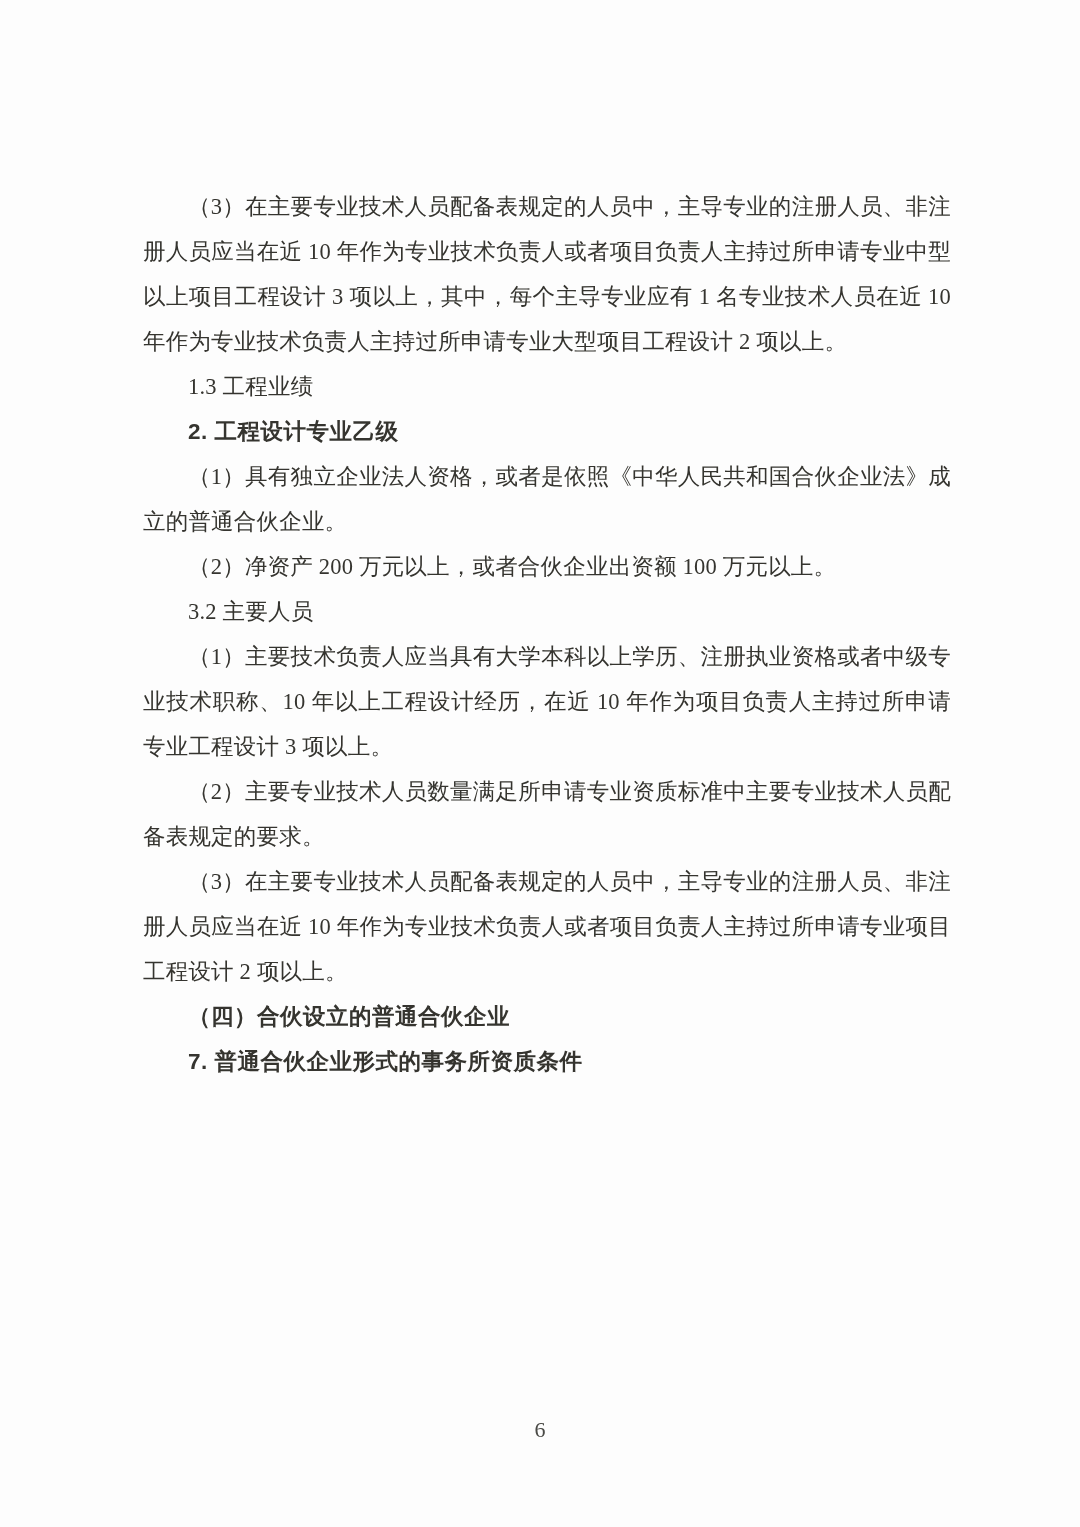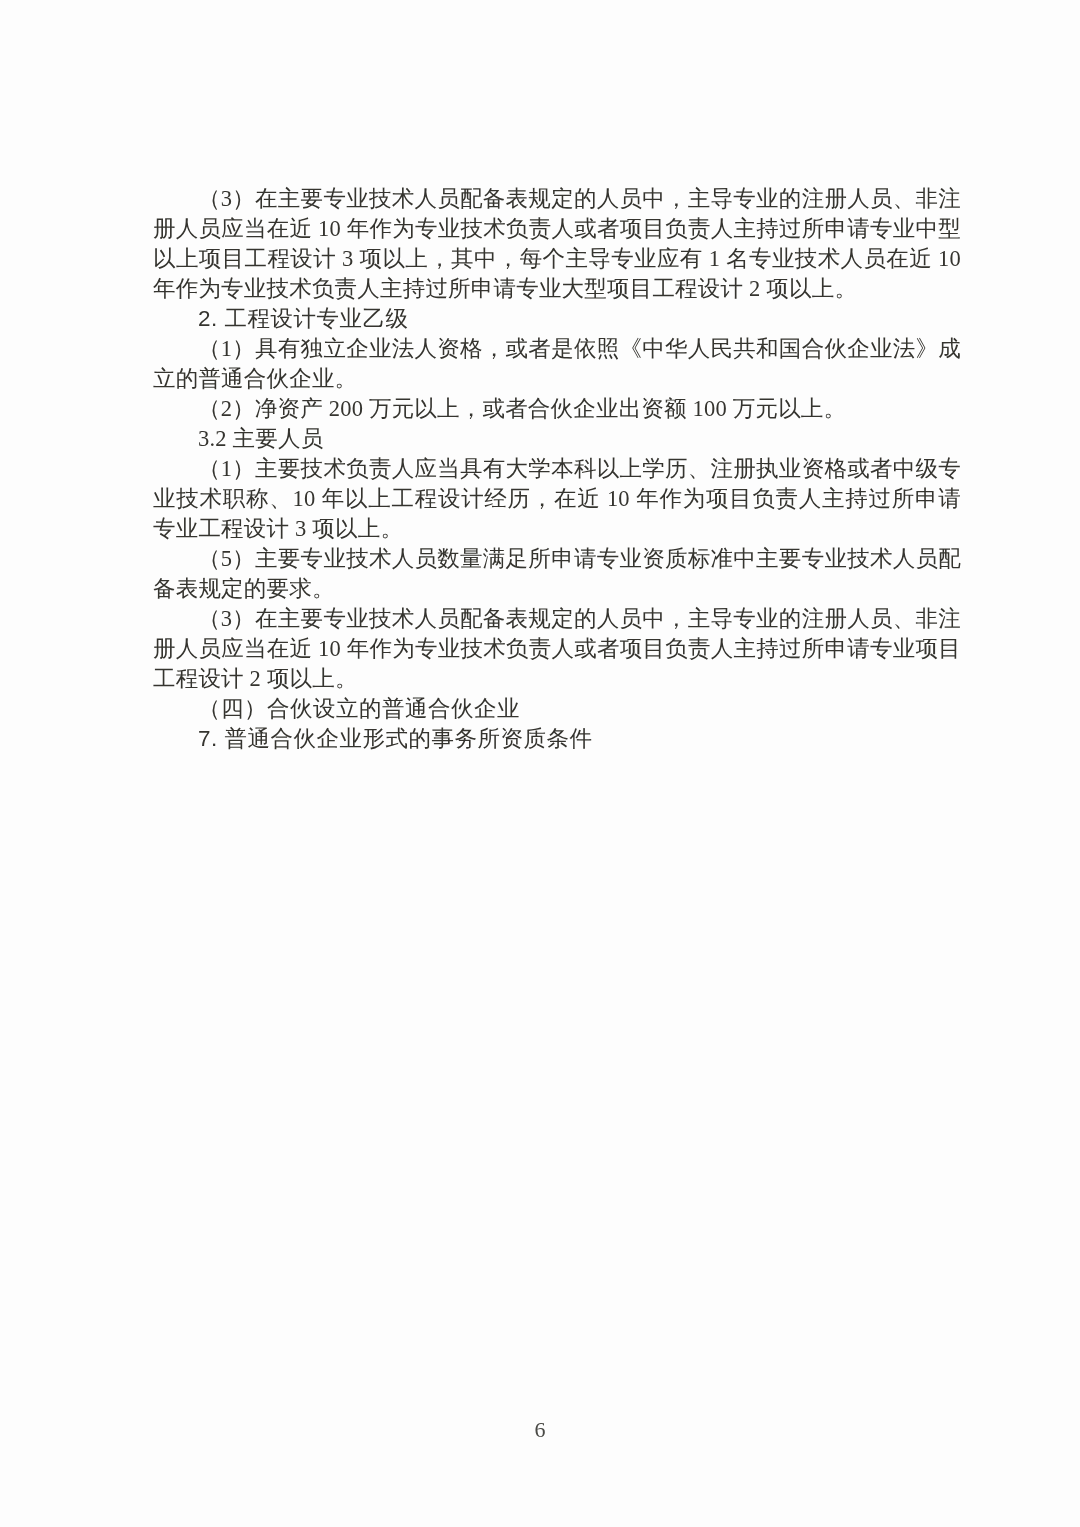--- a/index.html
+++ b/index.html
@@ -21,33 +21,32 @@
     inset: 0;
   }
   .content {
     position: absolute;
     left: 143px;
     top: 184px;
     width: 808px;
     color: #35342f;
     font-family: "Liberation Serif", "DejaVu Serif", serif;
     font-size: 22.5px;
-    line-height: 30px;
+    line-height: 45px;
     text-align: justify;
-    margin-left: 10px;
   }
   .content p {
     margin: 0;
     padding: 0;
     text-indent: 2em;
     letter-spacing: 0.2px;
   }
   .content p.heading {
     font-family: "Liberation Sans", "DejaVu Sans", sans-serif;
-    font-weight: normal;
+    font-weight: bold;
     text-align: left;
     letter-spacing: 0.5px;
   }
   .page-number {
     position: absolute;
     top: 1416px;
     left: 0;
     width: 1080px;
     text-align: center;
     color: #4a4a46;
@@ -56,26 +55,27 @@
     line-height: 28px;
   }
 </style>
 </head>
 <body>
 
 <div class="page">
 
   <div class="content">
     <p>（3）在主要专业技术人员配备表规定的人员中，主导专业的注册人员、非注册人员应当在近 10 年作为专业技术负责人或者项目负责人主持过所申请专业中型以上项目工程设计 3 项以上，其中，每个主导专业应有 1 名专业技术人员在近 10 年作为专业技术负责人主持过所申请专业大型项目工程设计 2 项以上。</p>
+    <p>1.3 工程业绩</p>
     <p class="heading">2. 工程设计专业乙级</p>
     <p>（1）具有独立企业法人资格，或者是依照《中华人民共和国合伙企业法》成立的普通合伙企业。</p>
     <p>（2）净资产 200 万元以上，或者合伙企业出资额 100 万元以上。</p>
     <p>3.2 主要人员</p>
     <p>（1）主要技术负责人应当具有大学本科以上学历、注册执业资格或者中级专业技术职称、10 年以上工程设计经历，在近 10 年作为项目负责人主持过所申请专业工程设计 3 项以上。</p>
-    <p>（5）主要专业技术人员数量满足所申请专业资质标准中主要专业技术人员配备表规定的要求。</p>
+    <p>（2）主要专业技术人员数量满足所申请专业资质标准中主要专业技术人员配备表规定的要求。</p>
     <p>（3）在主要专业技术人员配备表规定的人员中，主导专业的注册人员、非注册人员应当在近 10 年作为专业技术负责人或者项目负责人主持过所申请专业项目工程设计 2 项以上。</p>
     <p class="heading">（四）合伙设立的普通合伙企业</p>
     <p class="heading">7. 普通合伙企业形式的事务所资质条件</p>
   </div>
 
   <div class="page-number">6</div>
 
 </div>
 
 </body></html>

